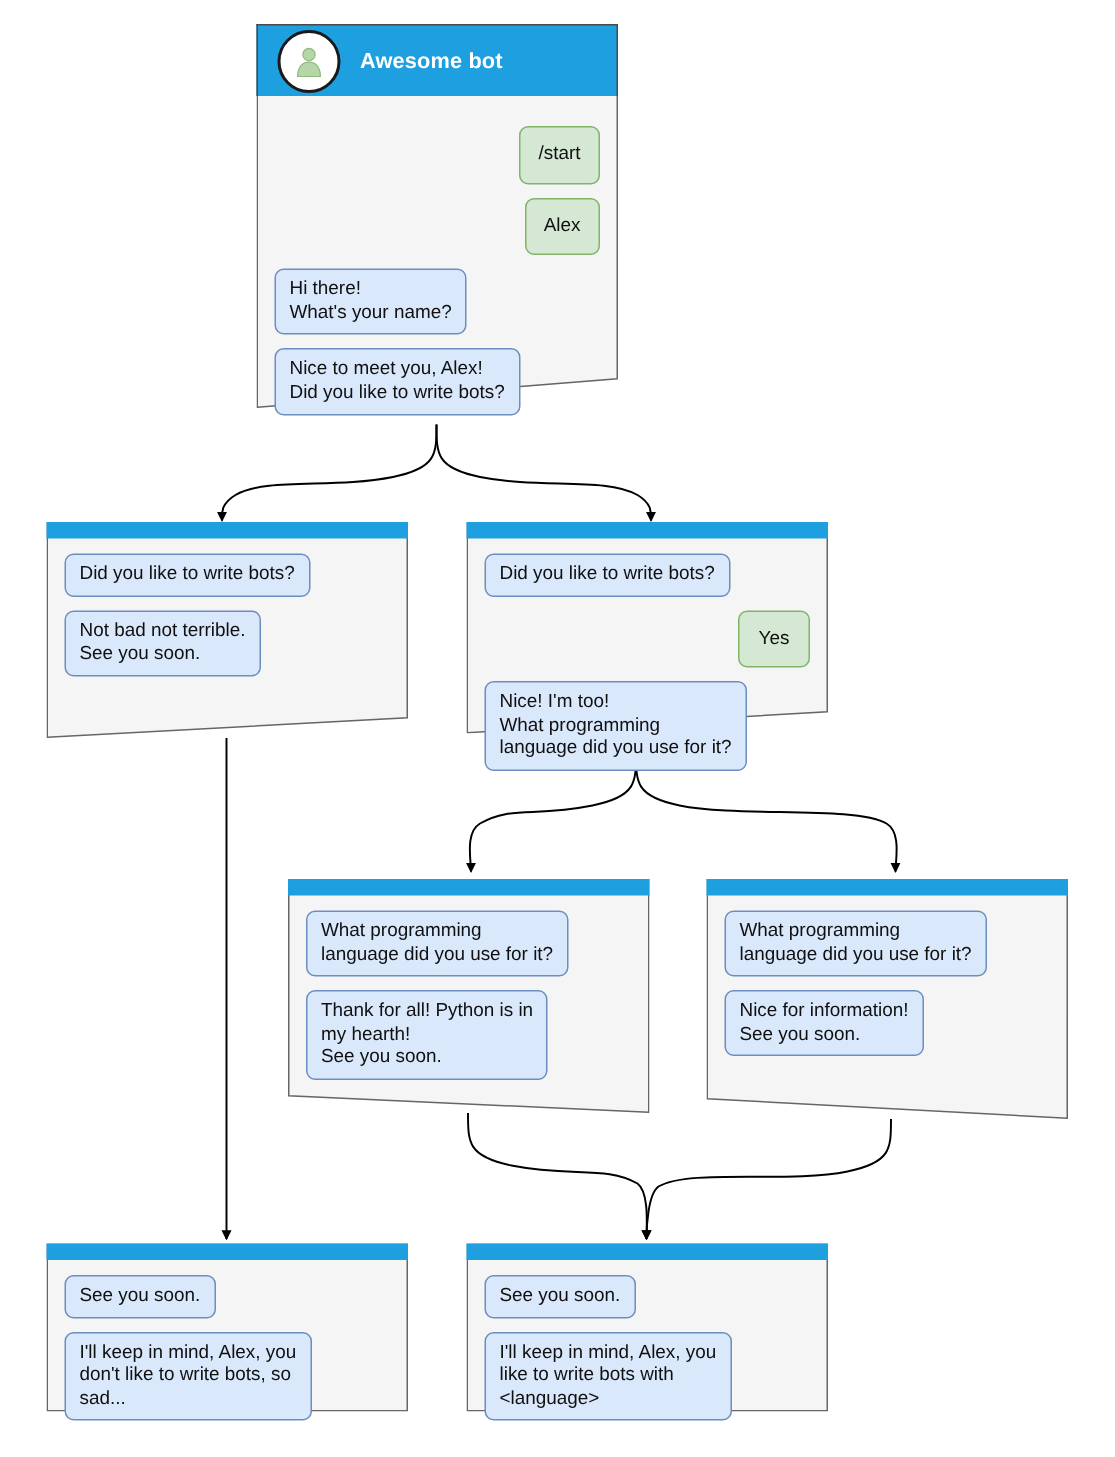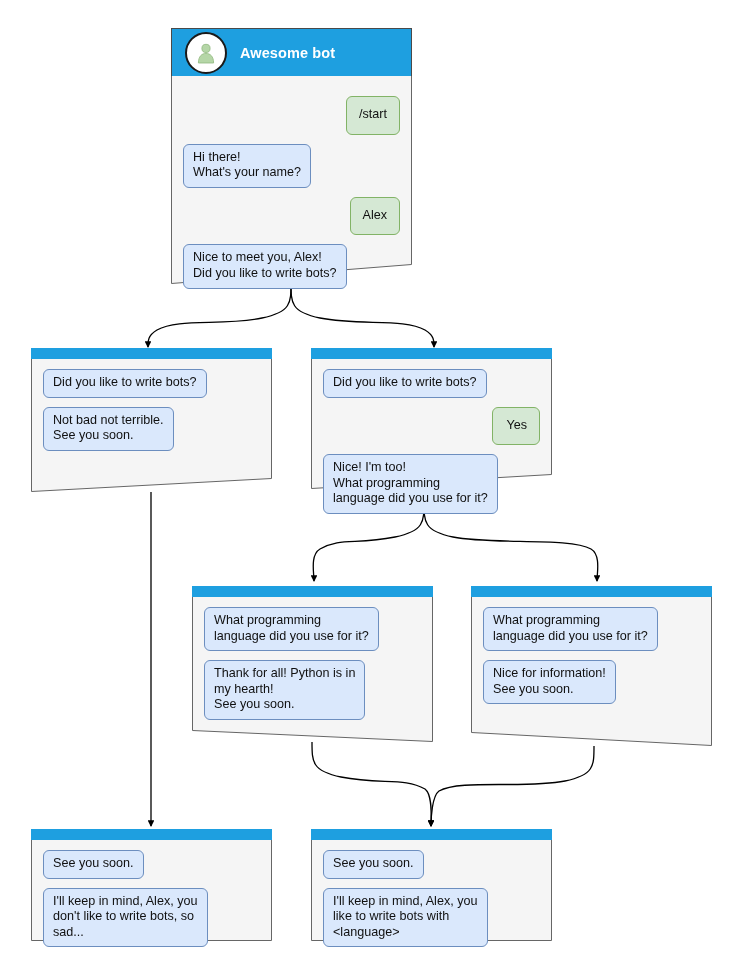--- a/index.html
+++ b/index.html
@@ -99,21 +99,21 @@
   .row.left  { justify-content: flex-start; }
   .row.right { justify-content: flex-end; }
   .bubble.bot {
     background: #dae8fc;
     border-color: #6c8ebf;
   }
   .bubble.user {
     background: #d5e8d4;
     border-color: #82b366;
     min-width: 48px;
-    text-align: right;
+    text-align: center;
     padding: 10px 12px 11px 12px;
   }
 </style>
 </head>
 <body>
 
 <div id="canvas">
 
   <svg class="edges" viewBox="0 0 743 971">
     <defs>
@@ -130,43 +130,43 @@
 
     <path d="M 424,502 C 424,522 424,531 395,537 C 355,545 341,537 320,549 C 310,555 314,573 314,581" fill="none" stroke="#000000" stroke-width="1.3" marker-end="url(#arrow)"></path>
 
     <path d="M 424,502 C 424,522 424,531 453,537 C 493,545 570,537 591,549 C 601,555 597,573 597,581" fill="none" stroke="#000000" stroke-width="1.3" marker-end="url(#arrow)"></path>
 
     <path d="M 312,742 C 312,762 312,771 341,777 C 381,785 404,777 425,789 C 433,795 431,818 431,826" fill="none" stroke="#000000" stroke-width="1.3" marker-end="url(#arrow)"></path>
 
     <path d="M 594,746 C 594,766 594,775 565,781 C 525,789 460,779 439,791 C 432,796 431,818 431,826" fill="none" stroke="#000000" stroke-width="1.3" marker-end="url(#arrow)"></path>
   </svg>
 
-  <div class="node" style="left:171px; top:28px; width:241px; height:256px;padding-left:15px;">
+  <div class="node" style="left:171px; top:16px; width:241px; height:256px;padding-left:15px;">
     <svg class="node-skew" viewBox="0 0 241 256" preserveAspectRatio="none">
       <path d="M 0.5,0.5 L 240.5,0.5 L 240.5,236.5 L 0.5,255.5 Z" fill="#f5f5f5" stroke="#666666" stroke-width="1"></path>
     </svg>
     <div class="chat-header titled">
       <div class="avatar">
         <svg width="24" height="24" viewBox="0 0 24 24">
           <circle cx="12" cy="7.4" r="4.1" fill="#b5d6a7" stroke="#8fb87e" stroke-width="0.8"></circle>
           <path d="M 4.4 22 C 4.4 15.4 7.8 12.4 12 12.4 C 16.2 12.4 19.6 15.4 19.6 22 Z" fill="#b5d6a7" stroke="#8fb87e" stroke-width="0.8"></path>
         </svg>
       </div>
       <div class="bot-title">Awesome bot</div>
     </div>
     <div class="chat-body" style="top:58px;">
       <div class="row right">
         <div class="bubble user">/start</div>
       </div>
+      <div class="row right">
+        <div class="bubble user">Alex</div>
+      </div>
       <div class="row left">
         <div class="bubble bot">Hi there!
 What's your name?</div>
-      </div>
-      <div class="row right">
-        <div class="bubble user">Alex</div>
       </div>
       <div class="row left">
         <div class="bubble bot">Nice to meet you, Alex!
 Did you like to write bots?</div>
       </div>
     </div>
   </div>
 
   <div class="node" style="left:31px; top:348px; width:241px; height:144px;">
     <svg class="node-skew" viewBox="0 0 241 144" preserveAspectRatio="none">

